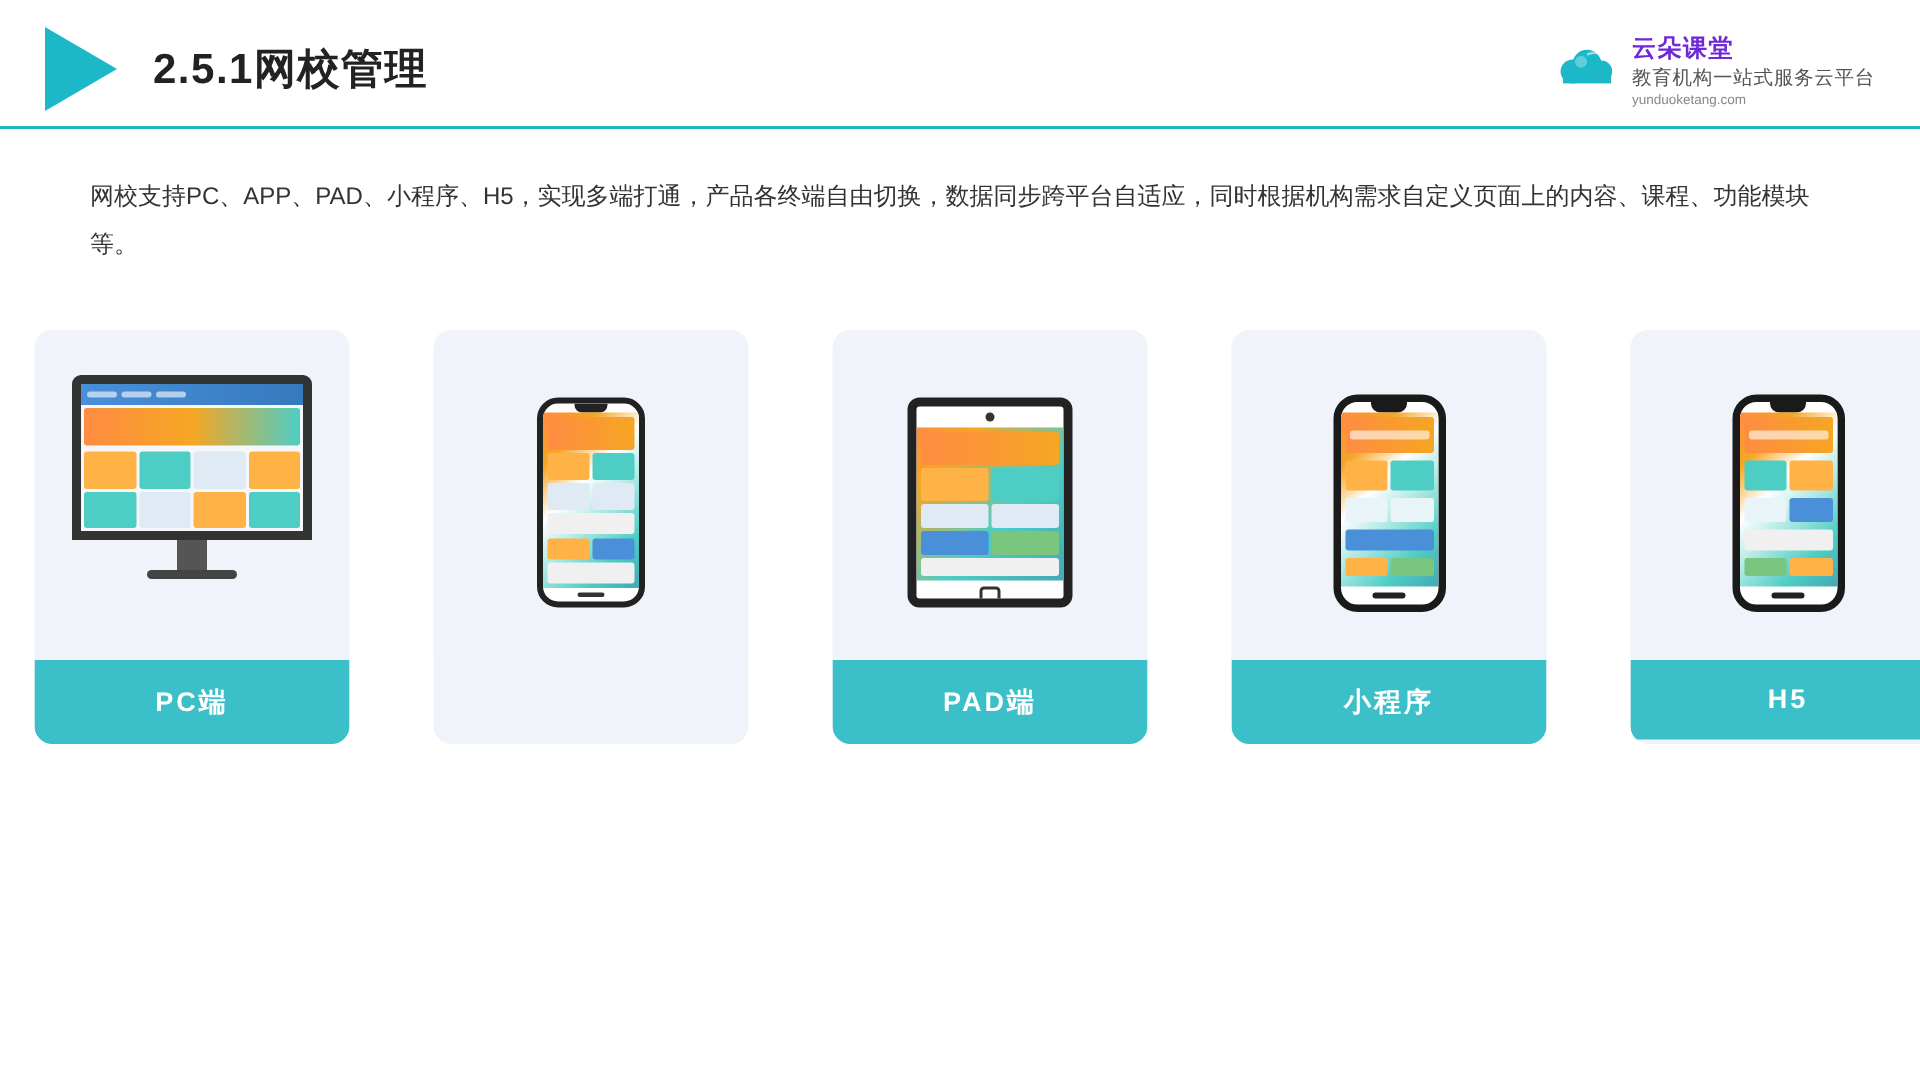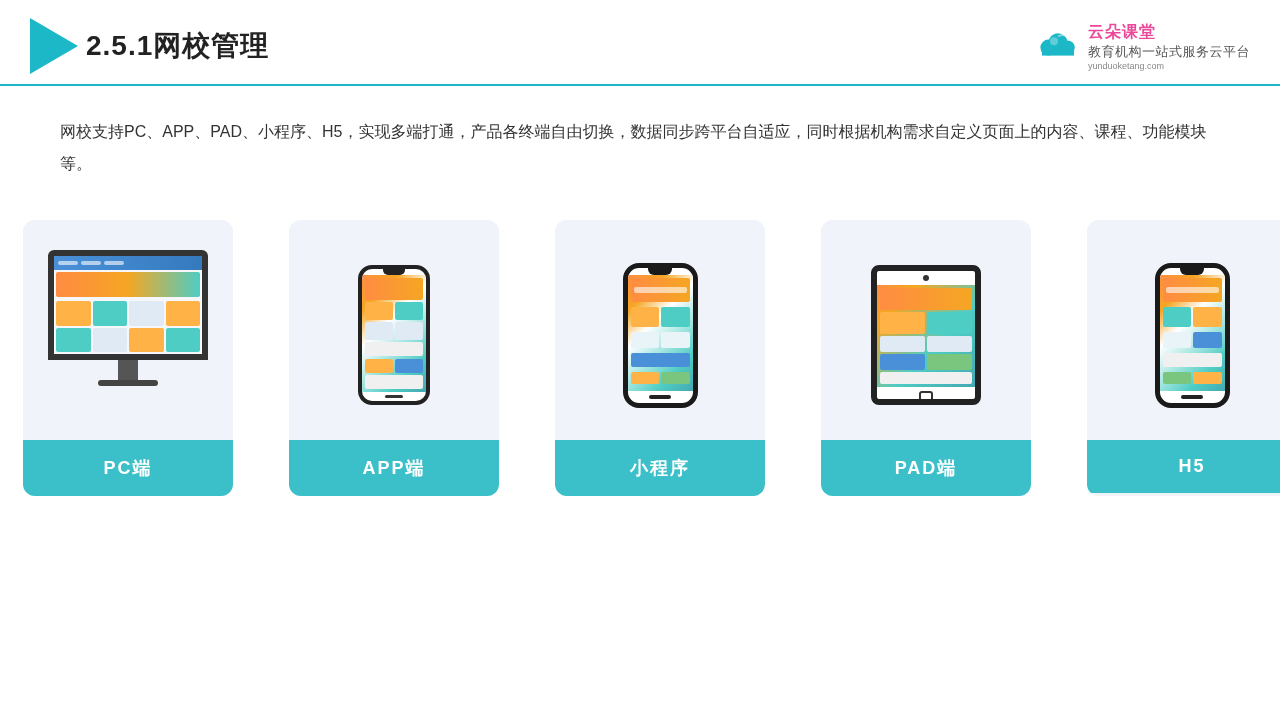--- a/index.html
+++ b/index.html
@@ -16,20 +16,21 @@
     .header {
       display: flex;
       align-items: center;
       justify-content: space-between;
       padding: 18px 30px 10px 30px;
       border-bottom: 2px solid #1cb8c8;
     }
     .header-left {
       display: flex;
       align-items: center;
+      gap: 16px;
     }
     .logo-triangle {
       width: 0;
       height: 0;
       border-top: 28px solid transparent;
       border-bottom: 28px solid transparent;
       border-left: 48px solid #1cb8c8;
       margin-right: 8px;
     }
     .page-title {
@@ -53,21 +54,21 @@
       height: 32px;
     }
     .brand-text {
       display: flex;
       flex-direction: column;
       align-items: flex-start;
     }
     .brand-name {
       font-size: 16px;
       font-weight: bold;
-      color: #ec4899;
+      color: #6d28d9;
       letter-spacing: 1px;
     }
     .brand-tagline {
       font-size: 13px;
       color: #555;
       letter-spacing: 0.5px;
     }
     .brand-url {
       font-size: 9px;
       color: #888;
@@ -356,21 +357,40 @@
           <div class="phone-screen-block" style="background:#e0eaf5; height:18px;"></div>
           <div class="phone-screen-block" style="background:#e0eaf5; height:18px;"></div>
           <div class="phone-screen-block" style="grid-column:span 2; background:#f0f0f0; height:14px;"></div>
           <div class="phone-screen-block" style="background:#ffb347; height:14px;"></div>
           <div class="phone-screen-block" style="background:#4a90d9; height:14px;"></div>
           <div class="phone-screen-block" style="grid-column:span 2; background:#f0f0f0; height:14px;"></div>
         </div>
         <div class="phone-home"></div>
       </div>
     </div>
-    <div class="card-label">APP端</div>
+  </div>
+
+  <div class="card">
+    <div class="card-image-area">
+      <div class="tablet-frame">
+        <div class="tablet-camera"></div>
+        <div class="tablet-screen">
+          <div style="grid-column:span 2; height:22px; background:linear-gradient(90deg,#ff8c42,#f5a623); border-radius:2px;"></div>
+          <div class="tablet-screen-block" style="background:#ffb347; height:22px;"></div>
+          <div class="tablet-screen-block" style="background:#4ecdc4; height:22px;"></div>
+          <div class="tablet-screen-block" style="background:#e0eaf5; height:16px;"></div>
+          <div class="tablet-screen-block" style="background:#e0eaf5; height:16px;"></div>
+          <div class="tablet-screen-block" style="background:#4a90d9; height:16px;"></div>
+          <div class="tablet-screen-block" style="background:#7bc67e; height:16px;"></div>
+          <div class="tablet-screen-block" style="grid-column:span 2; background:#f0f0f0; height:12px;"></div>
+        </div>
+        <div class="tablet-home"></div>
+      </div>
+    </div>
+    <div class="card-label">PAD端</div>
   </div>
 
   <div class="card">
     <div class="card-image-area">
       <div class="phone-frame" style="width:75px; height:145px; border-color:#1a1a1a; border-radius:16px; border-width:5px;">
         <div class="phone-notch" style="width:24px; height:7px; background:#1a1a1a; border-radius:0 0 6px 6px;"></div>
         <div class="phone-screen">
           <div style="grid-column:span 2; height:24px; background:linear-gradient(90deg,#ff8c42,#f5a623); border-radius:2px; display:flex; align-items:center; padding:0 3px;">
             <div style="width:100%; height:6px; background:rgba(255,255,255,0.6); border-radius:2px;"></div>
           </div>
@@ -383,40 +403,20 @@
           <div class="phone-screen-block" style="background:#7bc67e; height:12px;"></div>
         </div>
         <div class="phone-home" style="width:22px; height:4px; background:#222; border-radius:2px; margin:4px auto;"></div>
       </div>
     </div>
     <div class="card-label">小程序</div>
   </div>
 
   <div class="card">
     <div class="card-image-area">
-      <div class="tablet-frame">
-        <div class="tablet-camera"></div>
-        <div class="tablet-screen">
-          <div style="grid-column:span 2; height:22px; background:linear-gradient(90deg,#ff8c42,#f5a623); border-radius:2px;"></div>
-          <div class="tablet-screen-block" style="background:#ffb347; height:22px;"></div>
-          <div class="tablet-screen-block" style="background:#4ecdc4; height:22px;"></div>
-          <div class="tablet-screen-block" style="background:#e0eaf5; height:16px;"></div>
-          <div class="tablet-screen-block" style="background:#e0eaf5; height:16px;"></div>
-          <div class="tablet-screen-block" style="background:#4a90d9; height:16px;"></div>
-          <div class="tablet-screen-block" style="background:#7bc67e; height:16px;"></div>
-          <div class="tablet-screen-block" style="grid-column:span 2; background:#f0f0f0; height:12px;"></div>
-        </div>
-        <div class="tablet-home"></div>
-      </div>
-    </div>
-    <div class="card-label">PAD端</div>
-  </div>
-
-  <div class="card">
-    <div class="card-image-area">
       <div class="phone-frame" style="width:75px; height:145px; border-color:#1a1a1a; border-radius:16px; border-width:5px;">
         <div class="phone-notch" style="width:24px; height:7px; background:#1a1a1a; border-radius:0 0 6px 6px;"></div>
         <div class="phone-screen">
           <div style="grid-column:span 2; height:24px; background:linear-gradient(90deg,#ff8c42,#f5a623); border-radius:2px; display:flex; align-items:center; padding:0 3px;">
             <div style="width:100%; height:6px; background:rgba(255,255,255,0.6); border-radius:2px;"></div>
           </div>
           <div class="phone-screen-block" style="background:#4ecdc4; height:20px;"></div>
           <div class="phone-screen-block" style="background:#ffb347; height:20px;"></div>
           <div class="phone-screen-block" style="background:#e8f4f8; height:16px;"></div>
           <div class="phone-screen-block" style="background:#4a90d9; height:16px;"></div>

